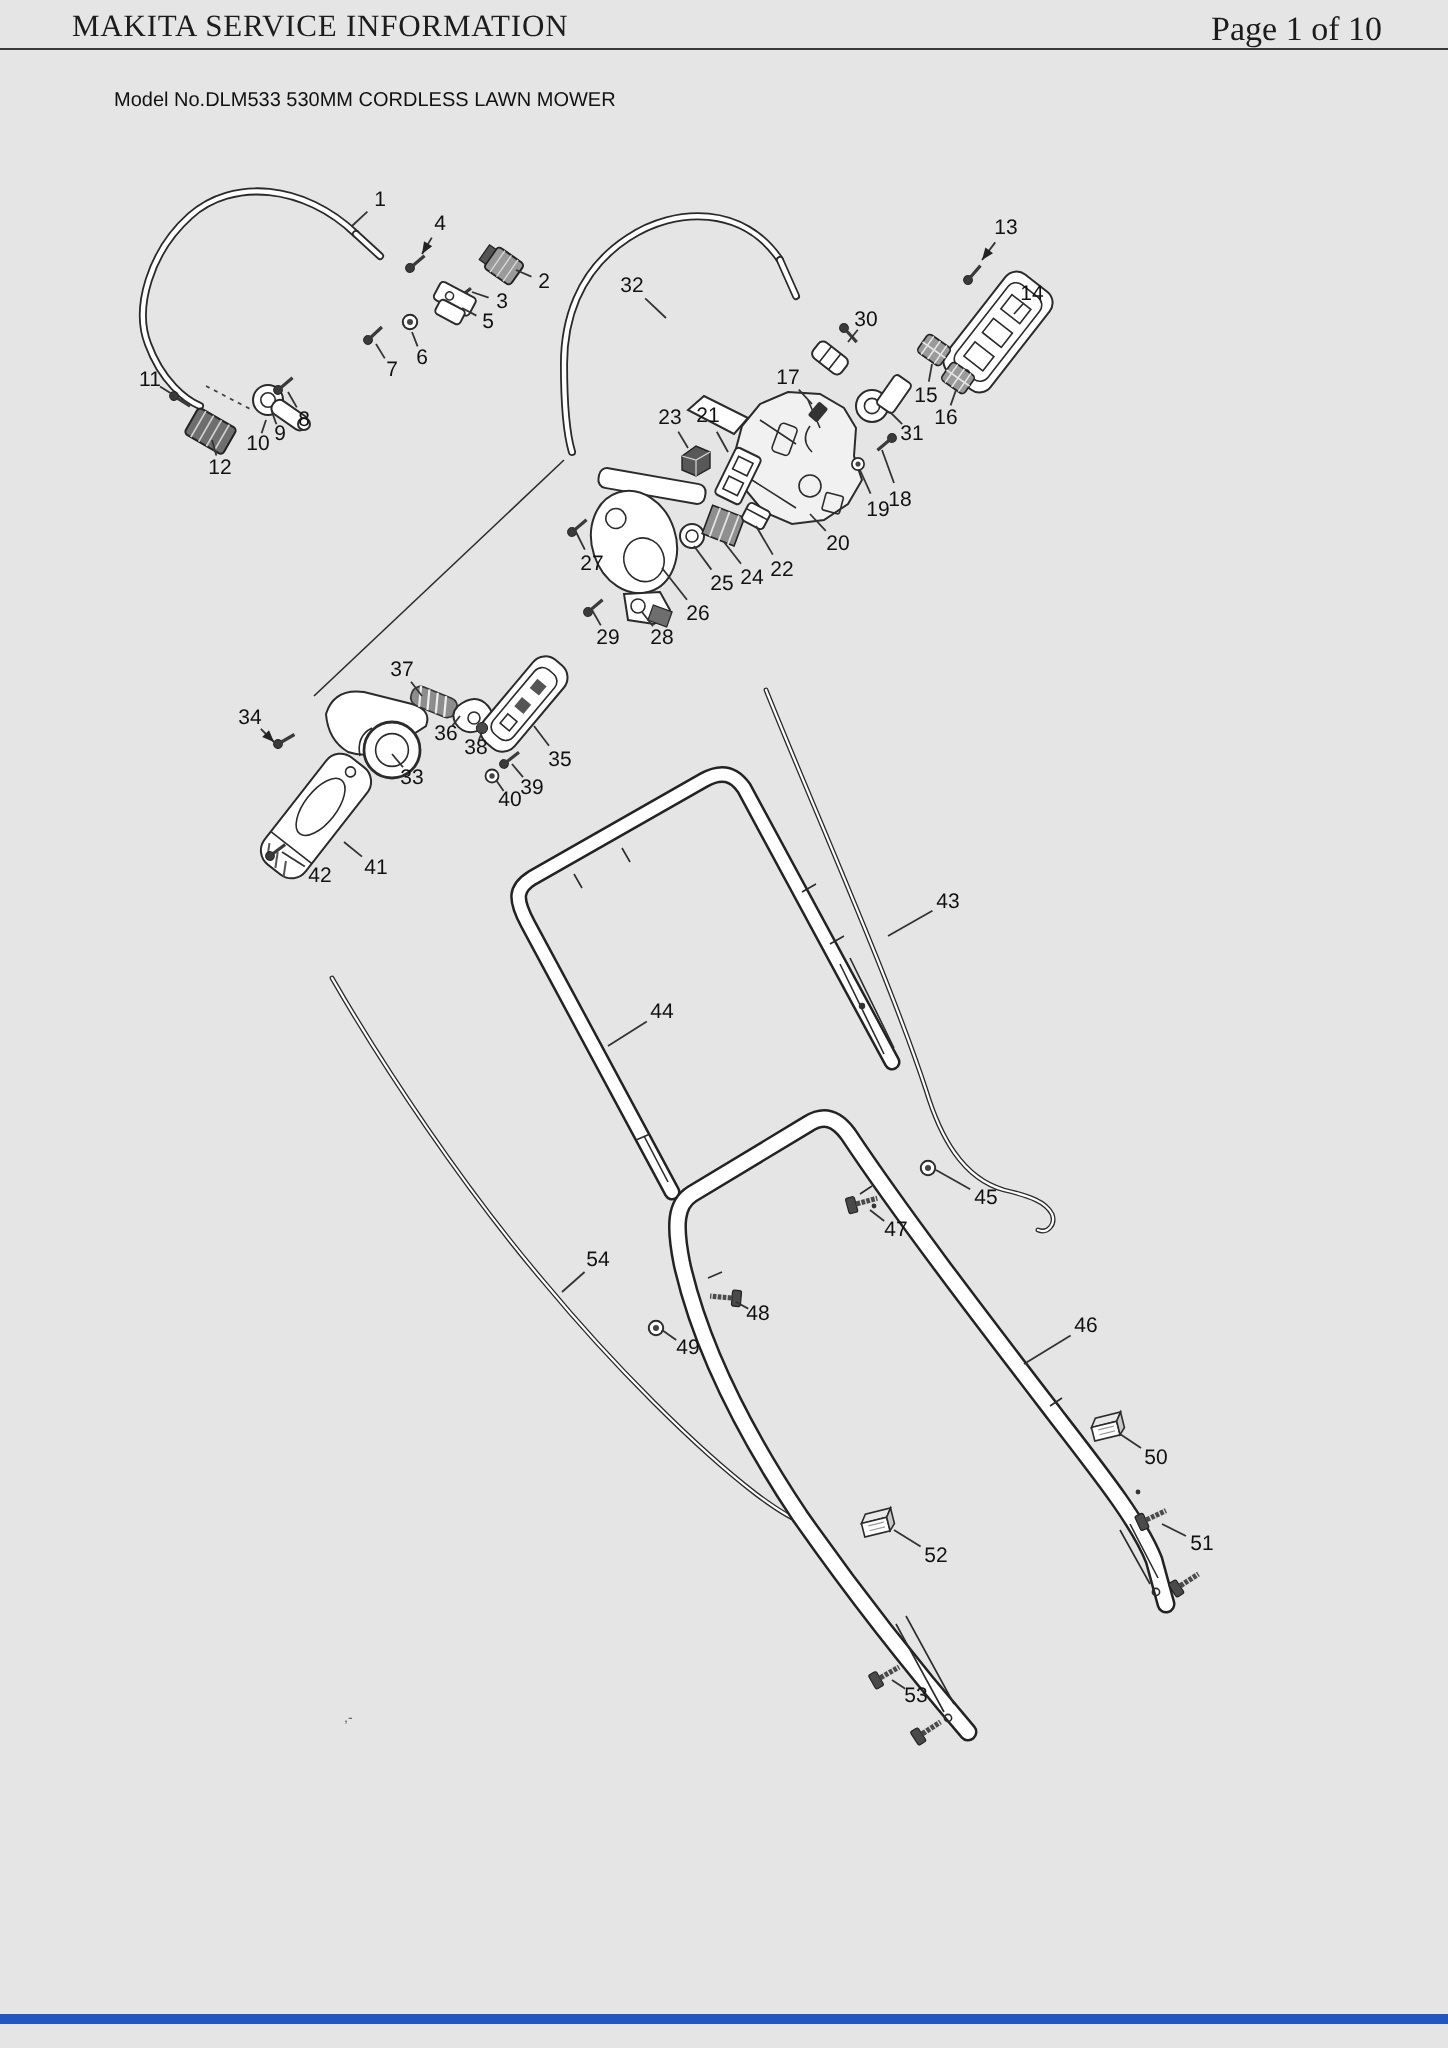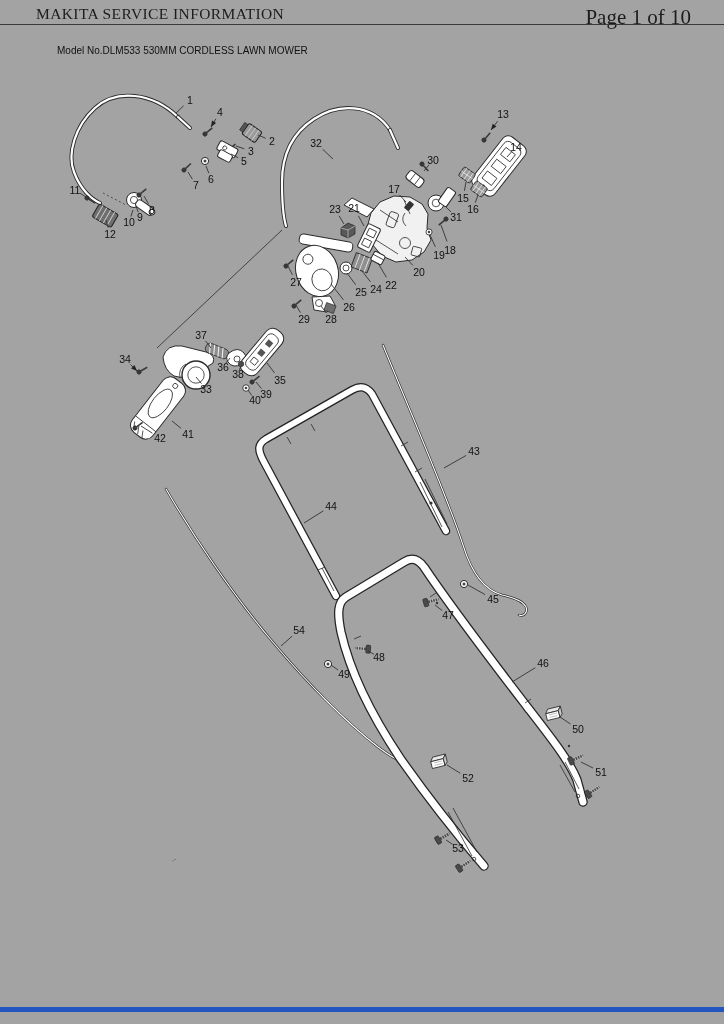--- a/index.html
+++ b/index.html
@@ -1,19 +1,19 @@
 <!DOCTYPE html>
 <html><head>
 <meta charset="utf-8">
 <style>
   html,body{margin:0;padding:0;background:#fff;}
-  .page{position:relative;width:724px;height:1024px;background:#a3a3a3;overflow:hidden;
+  .page{position:relative;width:724px;height:1024px;background:#e5e5e5;overflow:hidden;
         font-family:"Liberation Serif",serif;}
   .hdr-title{position:absolute;left:36px;top:5px;font-size:15.5px;letter-spacing:0.4px;color:#1c1c1c;}
-  .hdr-page{position:absolute;right:33px;top:5px;font-size:21px;color:#1c1c1c;}
+  .hdr-page{position:absolute;right:33px;top:5px;font-size:17px;color:#1c1c1c;}
   .hdr-rule{position:absolute;left:0;top:24px;width:724px;height:1.4px;background:#3a3a3a;}
   .model-title{position:absolute;left:57px;top:45px;font-family:"Liberation Sans",sans-serif;
         font-size:10px;color:#111;}
   .footer-rule{position:absolute;left:0;top:1007px;width:724px;height:5px;background:#2456c0;}
   svg.diagram{position:absolute;left:0;top:0;}
   
   .part{fill:#fff;stroke:#2b2b2b;stroke-width:1;}
   .thin{fill:none;stroke:#2b2b2b;stroke-width:0.8;}
   .hair{fill:none;stroke:#2b2b2b;stroke-width:0.8;}
   .dot{stroke:#444;stroke-width:0.9;stroke-dasharray:2 2.5;}

